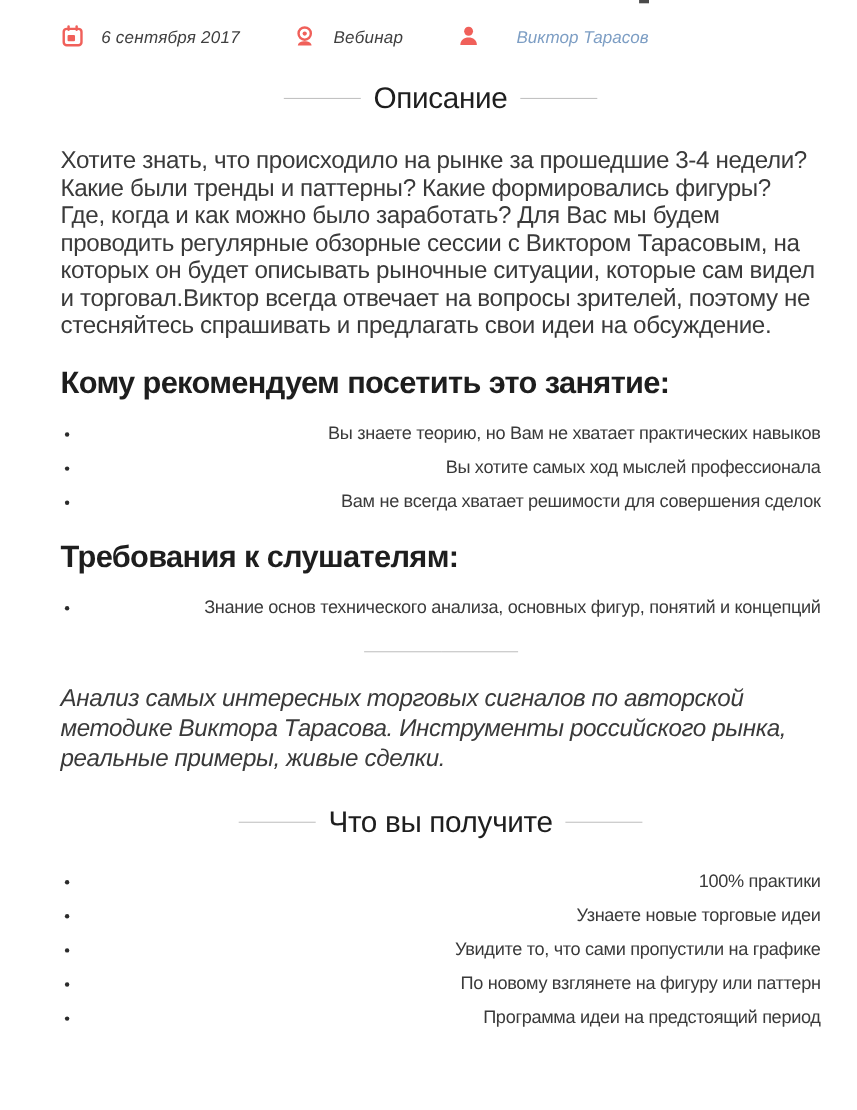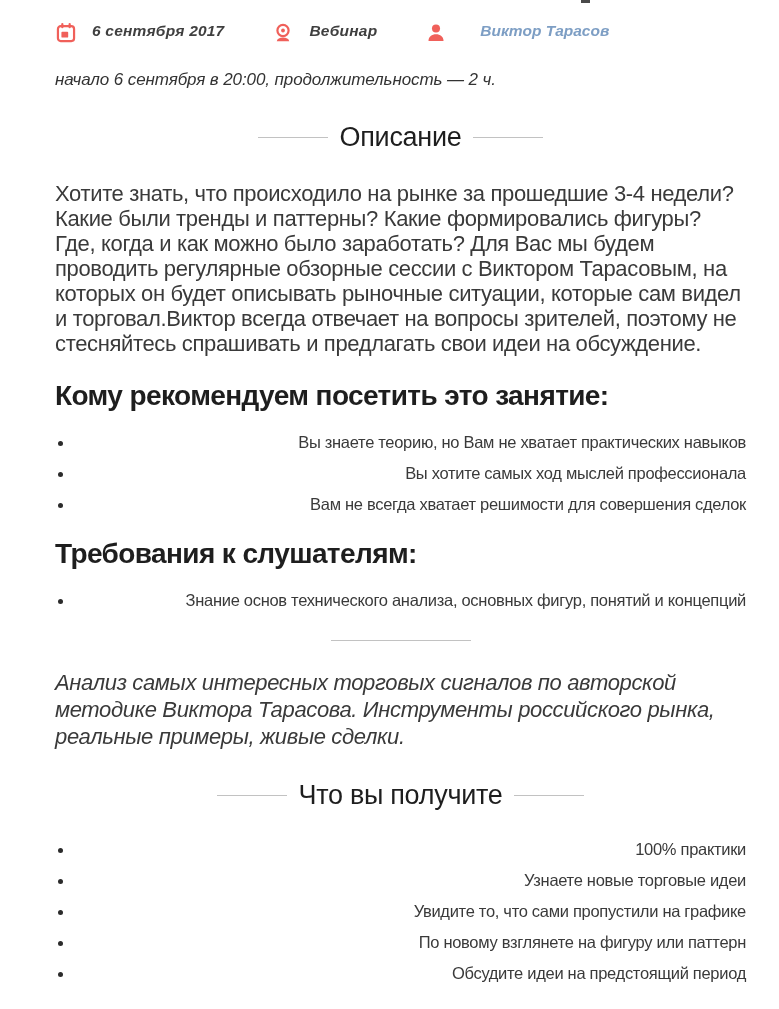--- a/index.html
+++ b/index.html
@@ -16,21 +16,21 @@
   }
 
   
   .remnant {
     position: absolute; left: 581px; top: 0;
     width: 9px; height: 3px; background: #4a4a4a;
   }
 
   
   .meta-row { display: flex; align-items: center; margin-bottom: 26px; }
-  .meta-item { display: flex; align-items: flex-start; margin-right: 48px; font-weight: bold; }
+  .meta-item { display: flex; align-items: flex-end; margin-right: 48px; }
   .meta-icon { width: 22px; height: 22px; margin-right: 15px; color: var(--accent-red, #f0605a); flex: 0 0 auto; }
   .meta-icon svg { display: block; width: 100%; height: 100%; }
   .meta-text { font-style: italic; font-size: 15.5px; color: #3f3f3f; letter-spacing: .2px; }
   .author-link { font-style: italic; font-size: 15.5px; color: var(--link-blue, #7d9ec4); text-decoration: none; cursor: pointer; margin-left: 18px; }
 
   
   .schedule { font-style: italic; font-size: 17px; color: #333; margin-bottom: 32px; letter-spacing: -0.1px; }
 
   
   .section-title {
@@ -99,21 +99,20 @@
       <span class="meta-icon">
         <svg viewBox="0 0 24 24" fill="currentColor">
           <circle cx="12" cy="7" r="4.4"></circle>
           <path d="M3.8 20.6c0-4.7 3.7-7.3 8.2-7.3s8.2 2.6 8.2 7.3z"></path>
         </svg>
       </span>
       <a class="author-link">Виктор Тарасов</a>
     </div>
   </div>
 
-  <p class="schedule">начало 6 сентября в 20:00, продолжительность — 2 ч.</p>
 
   <div class="section-title">
     <span class="line"></span>
     <span class="title-text">Описание</span>
     <span class="line"></span>
   </div>
   <p class="body-text">Хотите знать, что происходило на рынке за прошедшие 3-4 недели? Какие были тренды и паттерны? Какие формировались фигуры? Где, когда и как можно было заработать? Для Вас мы будем проводить регулярные обзорные сессии с Виктором Тарасовым, на которых он будет описывать рыночные ситуации, которые сам видел и торговал.Виктор всегда отвечает на вопросы зрителей, поэтому не стесняйтесь спрашивать и предлагать свои идеи на обсуждение.</p>
 
   <h2 class="block-heading">Кому рекомендуем посетить это занятие:</h2>
   <ul class="bullet-list">
@@ -136,16 +135,16 @@
   <div class="section-title">
     <span class="line"></span>
     <span class="title-text">Что вы получите</span>
     <span class="line"></span>
   </div>
   <ul class="bullet-list">
     <li>&nbsp;100% практики</li>
     <li>Узнаете новые торговые идеи</li>
     <li>Увидите то, что сами пропустили на графике</li>
     <li>По новому взглянете на фигуру или паттерн</li>
-    <li>Обсудите идеи на предстоящий период</li>
+    <li>Программа идеи на предстоящий период</li>
   </ul>
 
 </div>
 
 </body></html>

